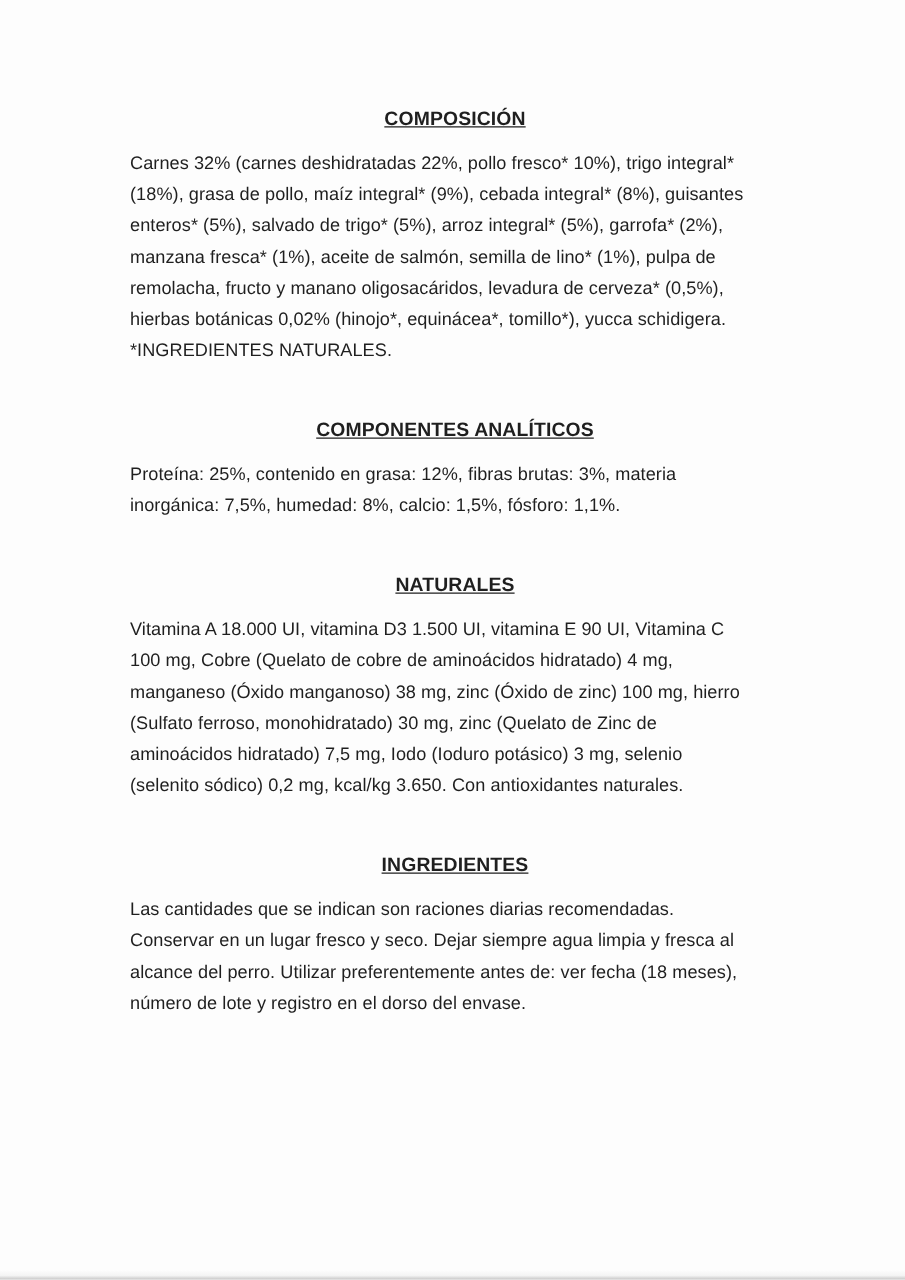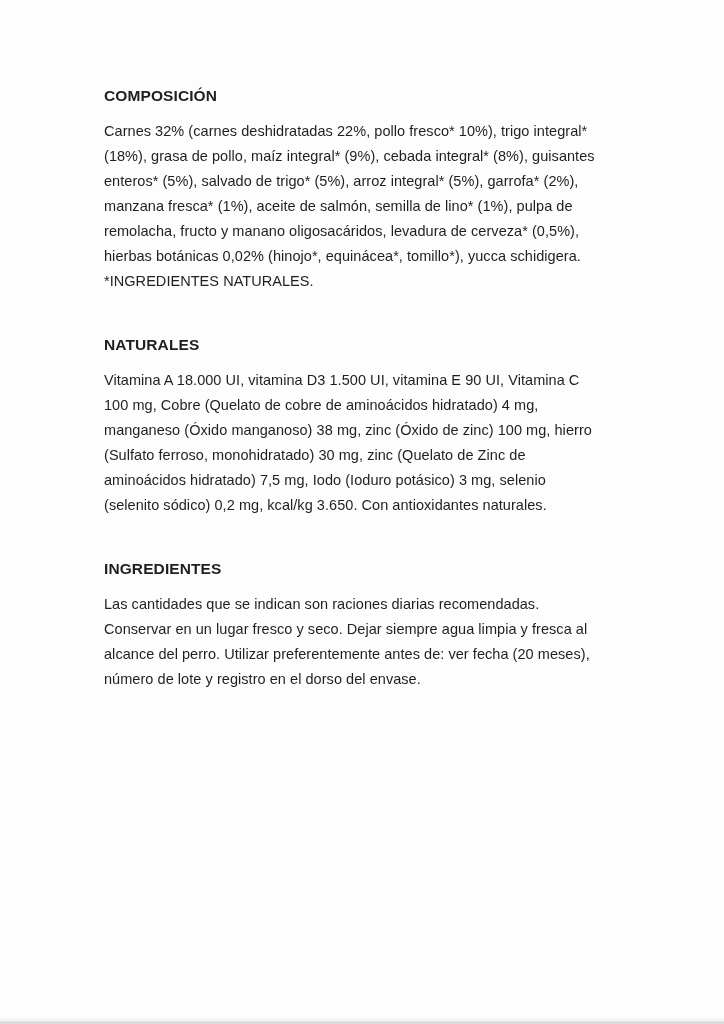--- a/index.html
+++ b/index.html
@@ -19,23 +19,24 @@
   .content {
     position: absolute;
     top: 86px;
     left: 104px;
     width: 520px;
   }
   .section-heading {
     font-size: 15.5px;
     font-weight: bold;
     line-height: 20px;
-    text-align: left;
+    text-align: center;
     margin: 0 0 13px 0;
     letter-spacing: 0.1px;
+    text-decoration: underline;
   }
   .section-paragraph {
     font-size: 14.5px;
     line-height: 25px;
     margin: 0 0 41px 0;
     white-space: pre;
     letter-spacing: 0.05px;
   }
   .scan-edge {
     position: absolute;
@@ -57,35 +58,40 @@
       <h2 class="section-heading">COMPOSICIÓN</h2>
       <p class="section-paragraph">Carnes 32% (carnes deshidratadas 22%, pollo fresco* 10%), trigo integral*
 (18%), grasa de pollo, maíz integral* (9%), cebada integral* (8%), guisantes
 enteros* (5%), salvado de trigo* (5%), arroz integral* (5%), garrofa* (2%),
 manzana fresca* (1%), aceite de salmón, semilla de lino* (1%), pulpa de
 remolacha, fructo y manano oligosacáridos, levadura de cerveza* (0,5%),
 hierbas botánicas 0,02% (hinojo*, equinácea*, tomillo*), yucca schidigera.
 *INGREDIENTES NATURALES.</p>
     </div>
 
+    <div class="section">
+      <h2 class="section-heading">COMPONENTES ANALÍTICOS</h2>
+      <p class="section-paragraph">Proteína: 25%, contenido en grasa: 12%, fibras brutas: 3%, materia
+inorgánica: 7,5%, humedad: 8%, calcio: 1,5%, fósforo: 1,1%.</p>
+    </div>
 
     <div class="section">
       <h2 class="section-heading">NATURALES</h2>
       <p class="section-paragraph">Vitamina A 18.000 UI, vitamina D3 1.500 UI, vitamina E 90 UI, Vitamina C
 100 mg, Cobre (Quelato de cobre de aminoácidos hidratado) 4 mg,
 manganeso (Óxido manganoso) 38 mg, zinc (Óxido de zinc) 100 mg, hierro
 (Sulfato ferroso, monohidratado) 30 mg, zinc (Quelato de Zinc de
 aminoácidos hidratado) 7,5 mg, Iodo (Ioduro potásico) 3 mg, selenio
 (selenito sódico) 0,2 mg, kcal/kg 3.650. Con antioxidantes naturales.</p>
     </div>
 
     <div class="section">
       <h2 class="section-heading">INGREDIENTES</h2>
       <p class="section-paragraph">Las cantidades que se indican son raciones diarias recomendadas.
 Conservar en un lugar fresco y seco. Dejar siempre agua limpia y fresca al
-alcance del perro. Utilizar preferentemente antes de: ver fecha (20 meses),
+alcance del perro. Utilizar preferentemente antes de: ver fecha (18 meses),
 número de lote y registro en el dorso del envase.</p>
     </div>
 
   </div>
 
   <div class="scan-edge"></div>
 </div>
 
 </body></html>

